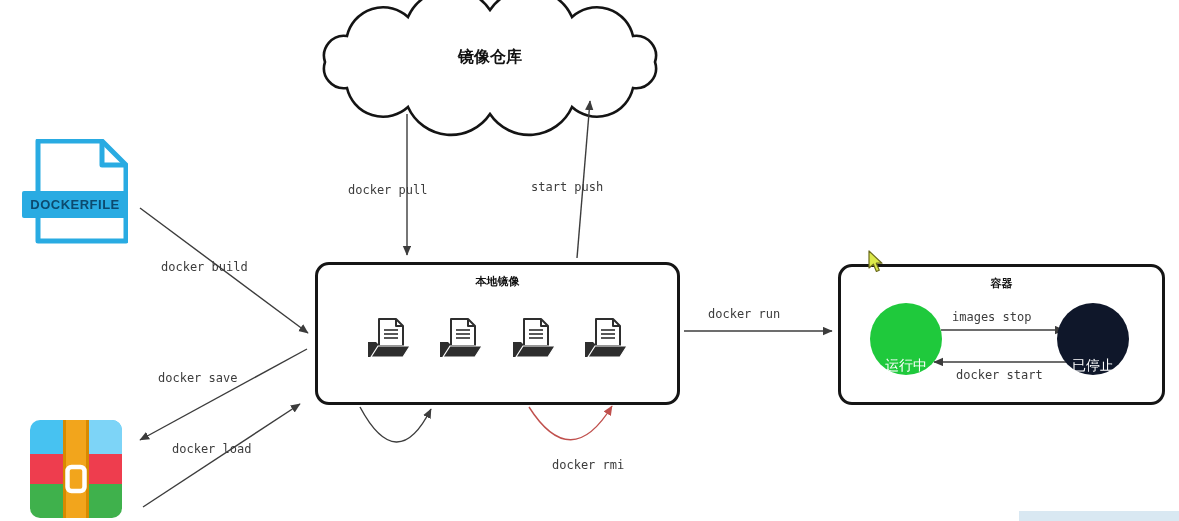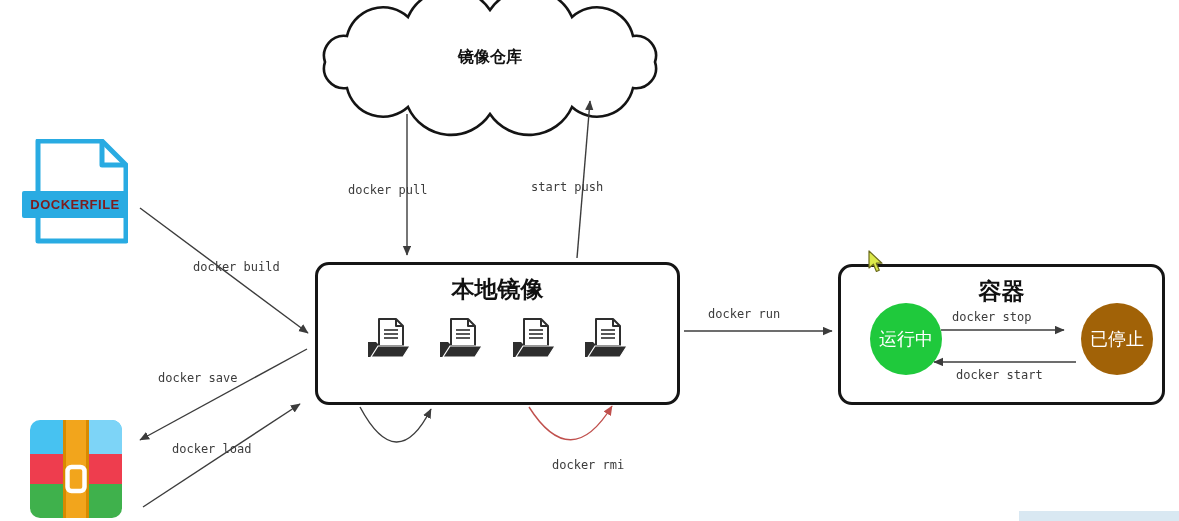--- a/index.html
+++ b/index.html
@@ -13,41 +13,41 @@
     font-family:"DejaVu Sans Mono", monospace; font-size:12px; color:#3c3c3c;
   }
   .box {
     position:absolute; border:3px solid #151515; border-radius:14px;
     background:transparent; z-index:2;
   }
   #local-box { left:315px; top:262px; width:359px; height:137px; }
   #container-box { left:838px; top:264px; width:321px; height:135px; }
   .box-title {
     position:absolute; top:9px; left:0; right:0; text-align:center;
-    font-size:23px; font-weight:600; color:#111111;
+    font-size:11px; font-weight:600; color:#111111;
   }
   .icons-row {
     position:absolute; top:52px; left:0; right:0;
     display:flex; justify-content:space-evenly; align-items:center; padding:0 22px;
   }
   .state-circle {
     position:absolute; width:72px; height:72px; border-radius:50%;
-    display:flex; align-items:center; justify-content:center;
-    color:#ffffff; font-size:18px; z-index:2;
+    display:flex; align-items:flex-end; justify-content:center;
+    color:#ffffff; font-size:14px; z-index:2;
   }
   #circle-running { left:29px; top:36px; background:#1fc93c; }
-  #circle-stopped { left:240px; top:36px; background:#a16207; }
+  #circle-stopped { left:216px; top:36px; background:#0f172a; }
   #cloud-label {
     position:absolute; left:420px; top:47px; width:140px; text-align:center;
     font-size:16px; font-weight:600; color:#111111; z-index:2;
   }
   #dockerfile { position:absolute; left:22px; top:139px; width:106px; height:107px; z-index:2; }
   #dockerfile .banner {
     position:absolute; left:0; top:52px; width:106px; height:27px;
-    background:#29abe2; border-radius:2px; color:#7f1d1d;
+    background:#29abe2; border-radius:2px; color:#0c4a6e;
     font-family:"Liberation Sans", sans-serif; font-weight:bold; font-size:13px;
     letter-spacing:.5px; line-height:27px; text-align:center;
   }
   #archive { position:absolute; left:30px; top:420px; z-index:2; }
   #cursor { position:absolute; left:868px; top:250px; z-index:6; }
   #bottom-strip {
     position:absolute; left:1019px; top:511px; width:160px; height:10px;
     background:#d9e8f2; z-index:0;
   }
 </style>
@@ -168,25 +168,25 @@
     <div id="circle-running" class="state-circle">
       <span>运行中</span>
     </div>
     <div id="circle-stopped" class="state-circle">
       <span>已停止</span>
     </div>
   </div>
 
   <div class="cmd" style="left:348px; top:183px;">docker pull</div>
   <div class="cmd" style="left:531px; top:180px;">start push</div>
-  <div class="cmd" style="left:161px; top:260px;margin-left:32px;">docker build</div>
+  <div class="cmd" style="left:161px; top:260px;">docker build</div>
   <div class="cmd" style="left:158px; top:371px;">docker save</div>
   <div class="cmd" style="left:172px; top:442px;">docker load</div>
   <div class="cmd" style="left:708px; top:307px;">docker run</div>
-  <div class="cmd" style="left:952px; top:310px;">docker stop</div>
+  <div class="cmd" style="left:952px; top:310px;">images stop</div>
   <div class="cmd" style="left:956px; top:368px;">docker start</div>
   <div class="cmd" style="left:524px; top:458px;margin-left:28px;">docker rmi</div>
 
   <svg id="cursor" width="18" height="24" viewBox="0 0 18 24">
     <polygon points="1,1 1,18 5.4,14.2 8.4,21.5 11.3,20.2 8.3,13.2 14,13.2" fill="#dce94a" stroke="#6b6b1d" stroke-width="1.2" stroke-linejoin="round"></polygon>
   </svg>
 
 </div>
 
 </body></html>

